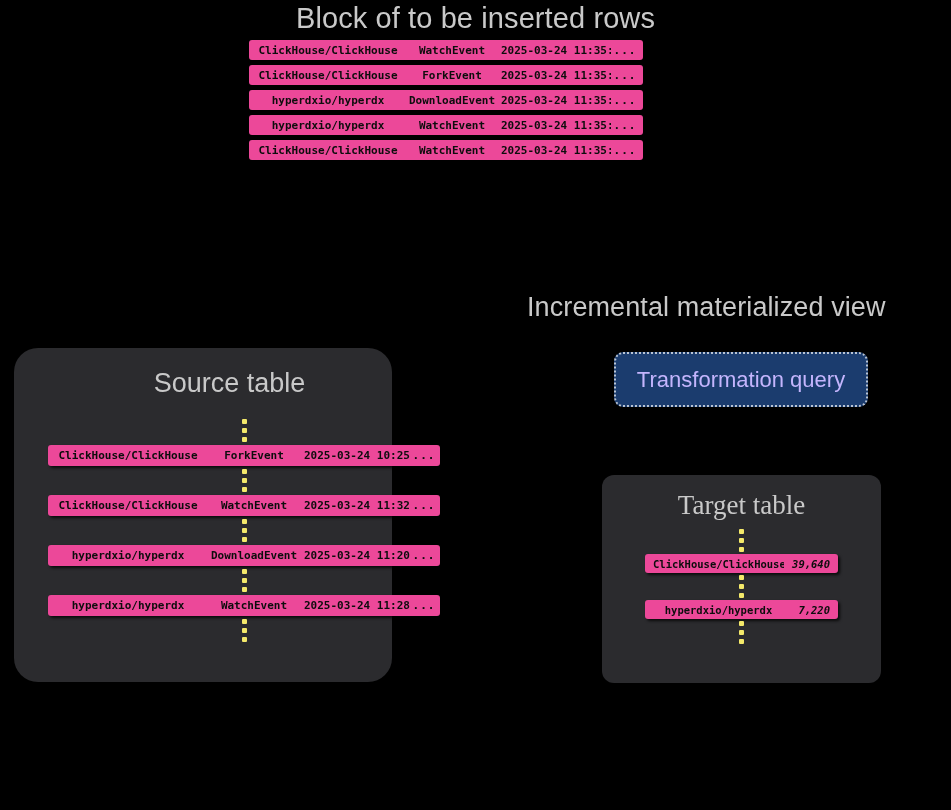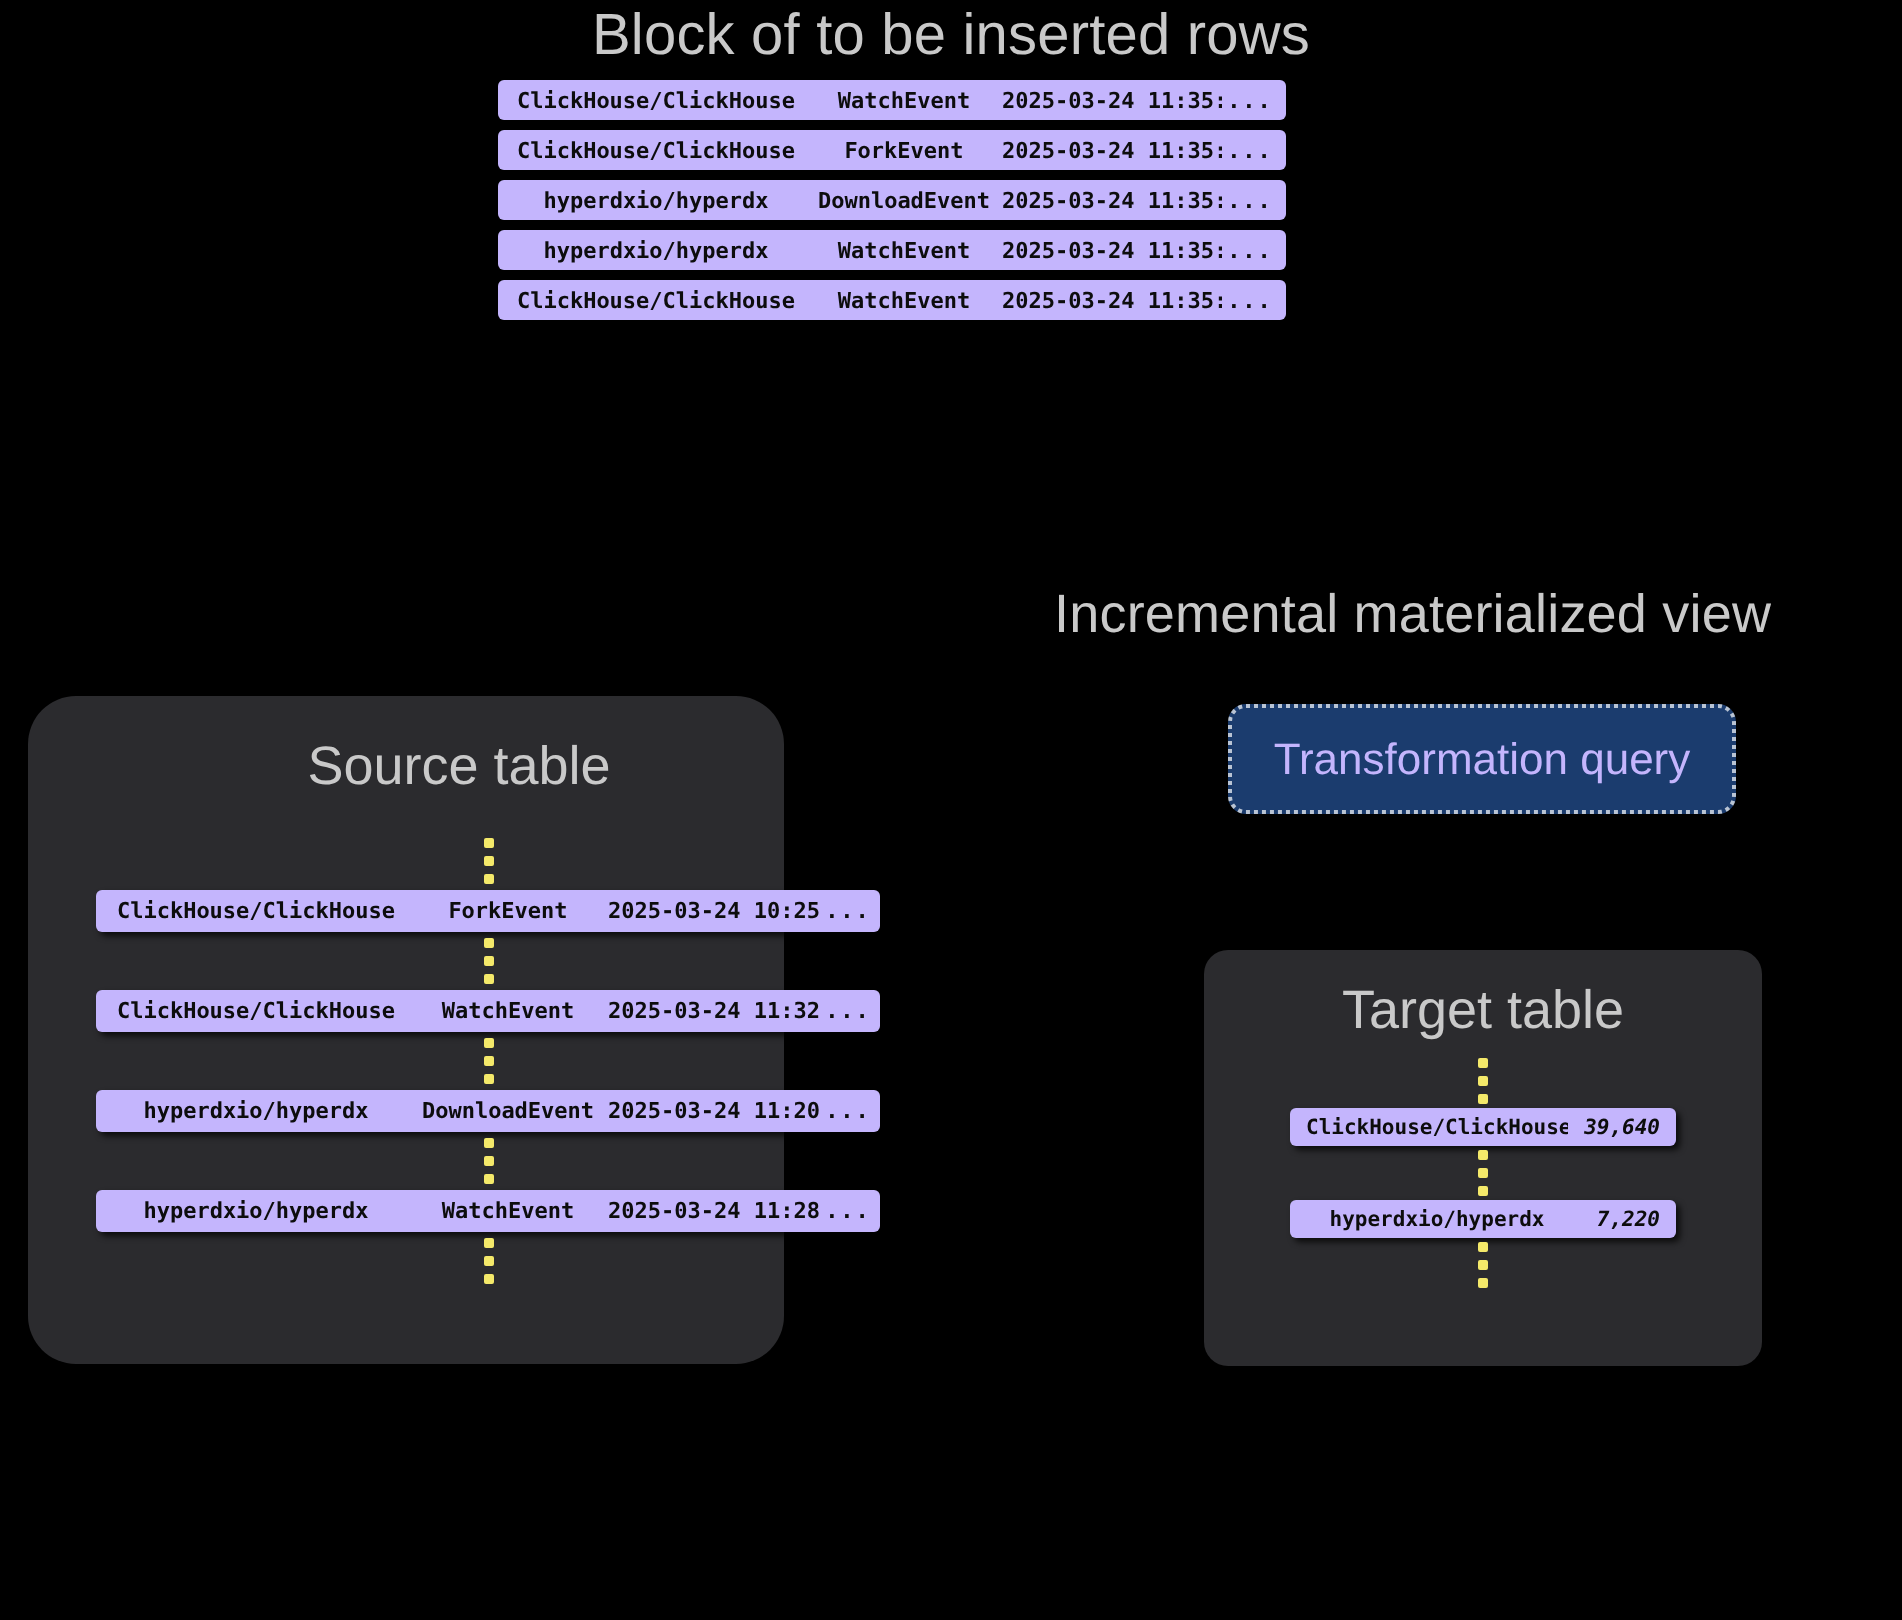--- a/index.html
+++ b/index.html
@@ -51,21 +51,21 @@
     font-family: "Liberation Sans", sans-serif;
     font-weight: 400;
     font-size: 27px;
     line-height: 34px;
     text-align: center;
     white-space: nowrap;
   }
 
   
   .row {
-    background: #c4b5fd;
+    background: #ec4899;
     color: #0d0d0d;
     font-family: "DejaVu Sans Mono", "Liberation Mono", monospace;
     font-weight: 700;
     border-radius: 3px;
     box-shadow: 2px 2px 3px rgba(0,0,0,0.75);
     display: flex;
     align-items: center;
     box-sizing: border-box;
   }
   .row .cell {
@@ -120,20 +120,21 @@
     left: 602px;
     top: 475px;
     width: 279px;
     height: 208px;
   }
   #target-panel .panel-title {
     position: absolute;
     top: 13px;
     left: 0;
     width: 279px;
+    font-family: Liberation Serif, serif;
   }
 
   
   #source-stack {
     position: absolute;
     left: 34px;
     top: 68px;
     width: 392px;
   }
   #source-stack .row {

